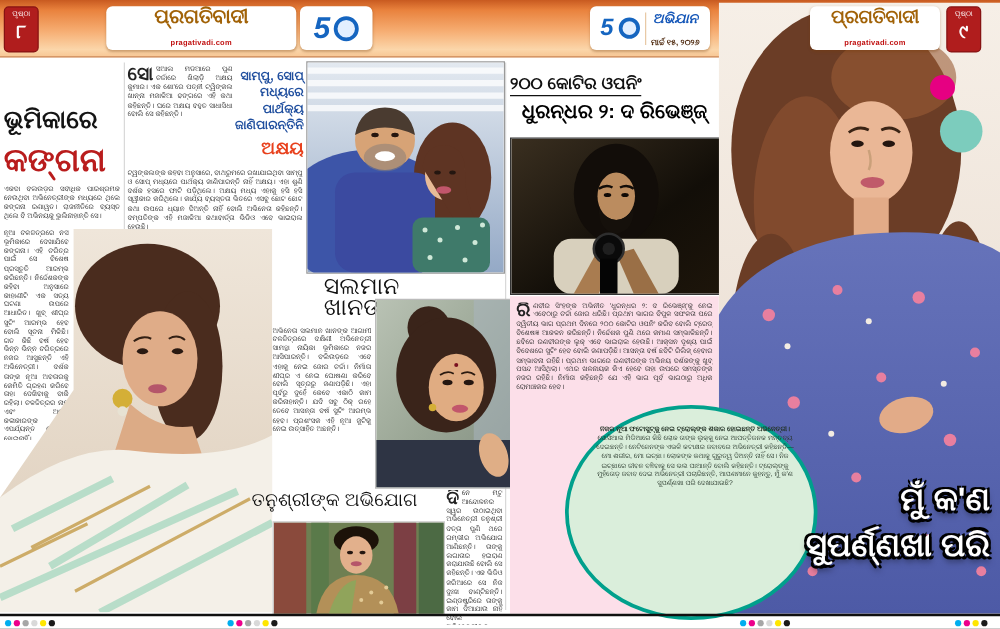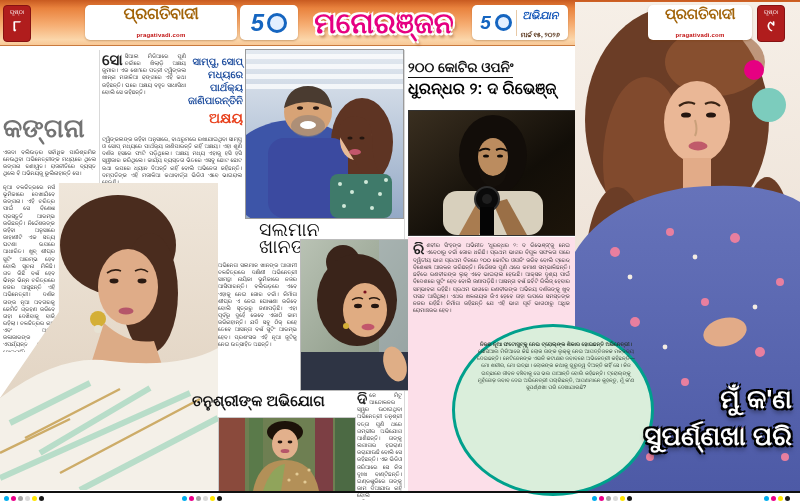--- a/index.html
+++ b/index.html
@@ -31,49 +31,49 @@
   
   .vrule{width:1px;background:#d9d9d9;z-index:1;}
 
   
   .body-xs{font-size:5.6px;line-height:1.28;text-align:justify;color:#1c1c1c;overflow:hidden;z-index:1;}
   .dropcap{float:left;font-size:15px;font-weight:bold;line-height:13px;margin:0 2px 0 0;color:#222;}
 
   
   .kang-h1{left:3px;top:50px;width:96px;font-size:25px;font-weight:800;color:#17a5de;line-height:30px;}
   .kang-h2{left:3px;top:82px;width:96px;font-size:20px;font-weight:800;color:#141414;line-height:28px;}
-  .kang-h3{left:3px;top:112px;width:96px;font-size:26px;font-weight:800;color:#737373;line-height:32px;}
+  .kang-h3{left:3px;top:112px;width:96px;font-size:26px;font-weight:800;color:#b91c1c;line-height:32px;}
   .kang-p1{left:3px;top:149px;width:93px;height:33px;}
   .kang-p2{left:3px;top:184px;width:52px;height:168px;}
   .kang-photo{left:0;top:183px;width:218px;height:307px;z-index:2;
     clip-path:polygon(27% 0,100% 0,100% 100%,0 100%,0 70%,27% 42%);}
 
   
   .aks-col1{left:102px;top:53px;width:84px;height:78px;}
   .aks-head{left:188px;top:55px;width:55px;text-align:right;z-index:1;}
   .aks-head .bl{font-size:10px;font-weight:800;color:#1f4e9e;line-height:13px;display:block;}
   .aks-head .rd{font-size:14px;font-weight:800;color:#e8401c;line-height:18px;display:block;margin-top:2px;}
   .aks-photo{left:245px;top:49px;width:157px;height:168px;border:1px solid #9a9a9a;z-index:1;}
   .aks-col2{left:102px;top:136px;width:140px;height:81px;}
 
   
   .sal-head{left:218px;top:221px;width:104px;z-index:1;}
   .sal-head .l{font-size:19px;font-weight:400;color:#101010;line-height:17px;display:block;margin-left:41px;}
   .sal-body{left:218px;top:262px;width:79px;height:126px;}
   .sam-photo{left:300px;top:239px;width:120px;height:150px;border:1px solid #bbb;z-index:1;}
 
   
-  .tan-head{left:192px;top:390px;width:142px;font-size:15px;font-weight:700;color:#101010;text-align:left;line-height:22px;z-index:3;}
+  .tan-head{left:192px;top:390px;width:142px;font-size:15px;font-weight:400;color:#101010;text-align:right;line-height:22px;z-index:3;}
   .tan-photo{left:218px;top:417px;width:136px;height:73px;border:1px solid #c9c9c9;z-index:3;}
   .tan-body{left:357px;top:392px;width:45px;height:108px;z-index:3;}
 
   
   .dhu-kick{left:408px;top:58px;width:167px;text-align:left;z-index:1;}
   .dhu-kick span{display:inline-block;font-size:13.5px;font-weight:bold;color:#111;border-bottom:1.5px solid #111;padding-bottom:1px;}
-  .dhu-title{left:408px;top:80px;width:167px;text-align:left;font-size:16px;font-weight:800;color:#000;z-index:1;}
+  .dhu-title{left:408px;top:80px;width:167px;text-align:center;font-size:16px;font-weight:800;color:#000;z-index:1;}
   .ran-photo{left:408px;top:110px;width:167px;height:124px;border:1px solid #333;z-index:1;}
   .pink-panel{left:408px;top:237px;width:167px;height:254px;background:#fcdfe9;z-index:1;padding:0;}
   .pink-panel .inner{position:absolute;left:5px;top:5px;width:157px;height:244px;
     font-size:5.6px;line-height:1.3;text-align:justify;color:#222;overflow:hidden;}
 
   
   .circle{left:452px;top:324px;width:202px;height:172px;border-radius:50%;
     background:#daeedb;border:3px solid #00a08c;z-index:6;box-sizing:border-box;}
   .circle .txt{position:absolute;left:20px;top:14px;width:162px;height:144px;overflow:hidden;
     font-size:5.4px;line-height:1.32;text-align:center;color:#233226;}
@@ -110,21 +110,20 @@
     <span style="text-align:center;">
       <span class="brandname">ପ୍ରଗତିବାଦୀ</span><br>
       <span class="brandsite">pragativadi.com</span>
     </span>
   </div>
   <div class="abs whitebox" style="left:240px;width:58px;gap:3px;">
     <span class="jub5">5</span>
       <span class="jubring"></span>
   </div>
 
-  <div class="abs masthead">ମନୋରଞ୍ଜନ</div>
 
   <div class="abs whitebox" style="left:472px;width:96px;gap:4px;">
     <span class="jub5" style="font-size:19px;">5</span>
       <span class="jubring" style="width:11px;height:11px;"></span>
     <span class="vdivider"></span>
     <span style="text-align:center;">
       <span class="scriptlogo">ଅଭିଯାନ</span><br>
       <span class="edate">ମାର୍ଚ୍ଚ ୧୫, ୨୦୨୬</span>
     </span>
   </div>
@@ -136,20 +135,21 @@
     </span>
   </div>
   <div class="abs pagebox" style="left:757px;">
     <span class="lbl">ପୃଷ୍ଠା</span>
     <span class="num">୯</span>
   </div>
 
   <div class="abs vrule" style="left:99px;top:50px;height:438px;"></div>
   <div class="abs vrule" style="left:404px;top:50px;height:438px;"></div>
 
+  <div class="abs kang-h2">ଭୂମିକାରେ</div>
   <div class="abs kang-h3">କଙ୍ଗନା</div>
   <div class="abs body-xs kang-p1">ଏକଦା ବଲିଉଡ଼ର ସର୍ବାଧିକ ପାରିଶ୍ରମିକ ନେଉଥିବା ଅଭିନେତ୍ରୀଙ୍କ ମଧ୍ୟରେ ଥିଲେ କଙ୍ଗନା ରଣାୱତ। ରାଜନୀତିରେ ବ୍ୟସ୍ତ ଥିଲେ ବି ଅଭିନୟକୁ ଭୁଲିନାହାନ୍ତି ସେ।</div>
   <div class="abs body-xs kang-p2">ନୂଆ ଚଳଚ୍ଚିତ୍ରରେ ନର୍ସ ଭୂମିକାରେ ଦେଖାଯିବେ କଙ୍ଗନା। ଏହି ଚରିତ୍ର ପାଇଁ ସେ ବିଶେଷ ପ୍ରସ୍ତୁତି ଆରମ୍ଭ କରିଛନ୍ତି। ନିର୍ଦ୍ଦେଶକଙ୍କ କହିବା ଅନୁସାରେ କାହାଣୀଟି ଏକ ସତ୍ୟ ଘଟଣା ଉପରେ ଆଧାରିତ। ଖୁବ୍ ଶୀଘ୍ର ସୁଟିଂ ଆରମ୍ଭ ହେବ ବୋଲି ସୂଚନା ମିଳିଛି। ଗତ କିଛି ବର୍ଷ ହେବ ଭିନ୍ନ ଭିନ୍ନ ଚରିତ୍ରରେ ନଜର ଆସୁଛନ୍ତି ଏହି ଅଭିନେତ୍ରୀ। ଦର୍ଶକ ତାଙ୍କ ନୂଆ ଅବତାରକୁ କେମିତି ଗ୍ରହଣ କରିବେ ତାହା ଦେଖିବାକୁ ବାକି ରହିଲା। ଚଳଚ୍ଚିତ୍ରର ନାମ ଏବଂ ଅନ୍ୟ କଳାକାରଙ୍କ ନାମ ଏପର୍ଯ୍ୟନ୍ତ ଘୋଷଣା ହୋଇନାହିଁ।</div>
 
   <div class="abs kang-photo">
     <svg width="218" height="307" viewBox="0 0 218 307" xmlns="http://www.w3.org/2000/svg">
       <defs>
           <linearGradient id="kbg" x1="0" y1="0" x2="0" y2="1">
         <stop offset="0" stop-color="#efe6da"></stop>
             <stop offset="1" stop-color="#ddcdba"></stop>

